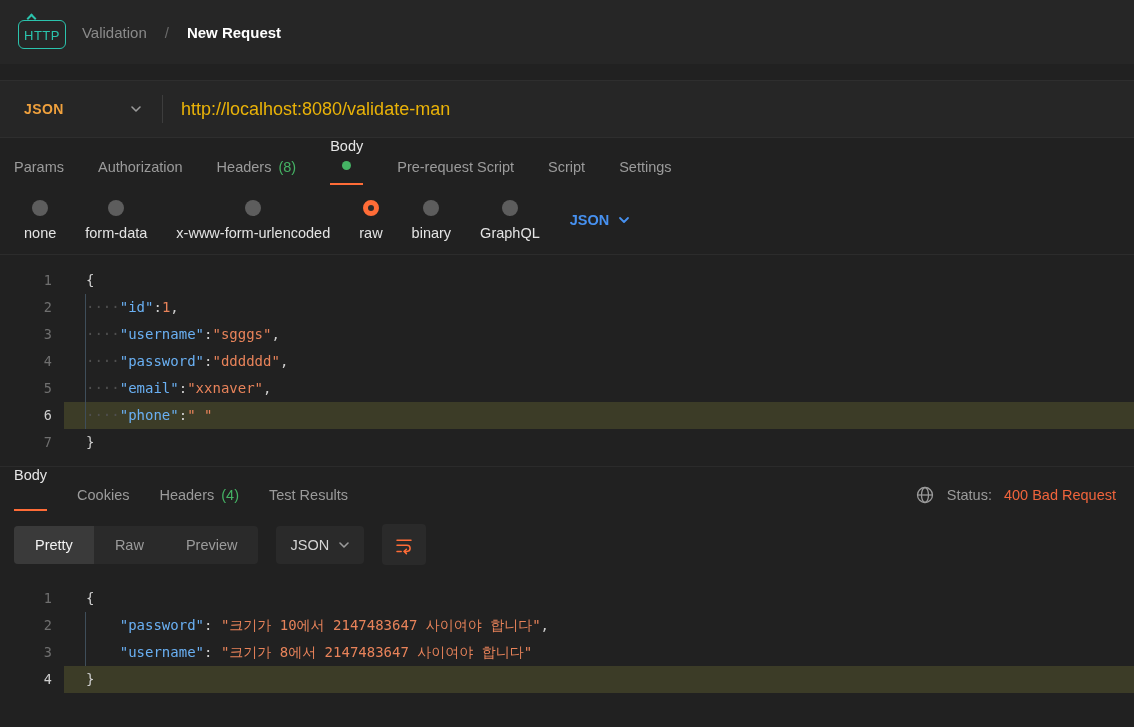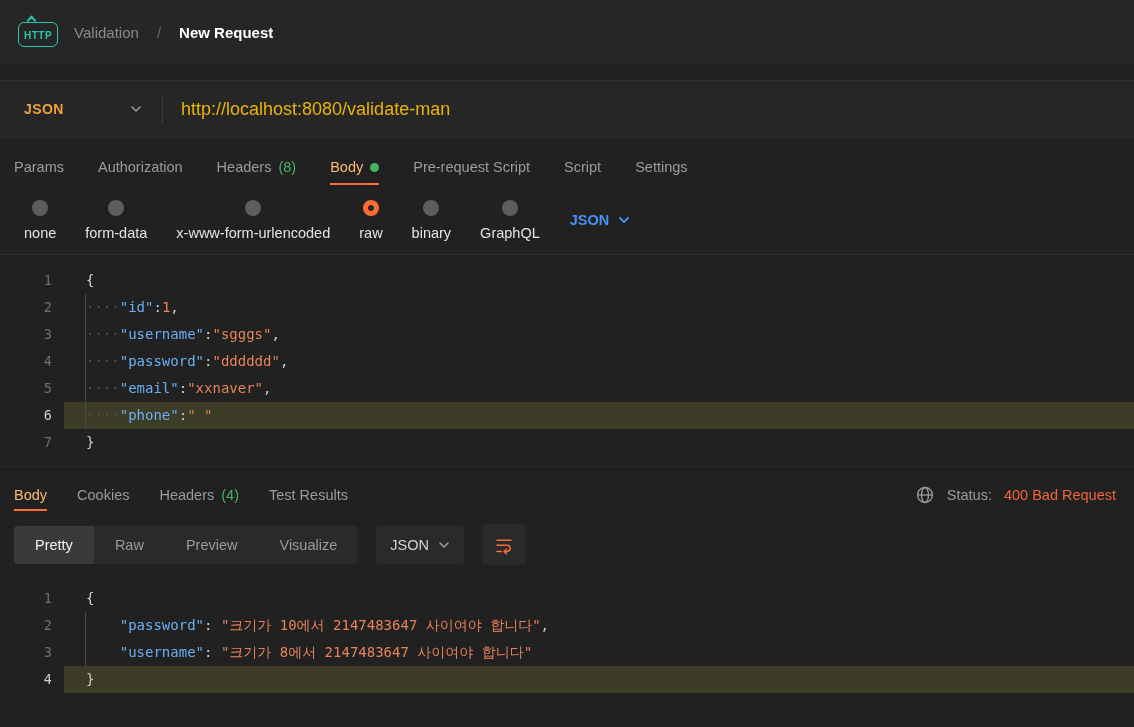--- a/index.html
+++ b/index.html
@@ -14,43 +14,43 @@
     --line-highlight:#3c3c27;
   }
   *{box-sizing:border-box;margin:0;padding:0;}
   html,body{width:1134px;height:727px;}
   body{
     background:#212121;color:#d6d6d6;overflow:hidden;
     font-family:"Liberation Sans",sans-serif;font-size:14px;
   }
   
   .app-header{height:64px;display:flex;align-items:center;gap:16px;padding:0 18px;background:#262626;}
-  .http-badge{position:relative;border:1.5px solid #2bc4ad;color:#2bc4ad;font-weight:bold;
-    font-size:10px;padding:7px 5px 5px;border-radius:6px;letter-spacing:.5px;margin-top:4px;}
+  .http-badge{position:relative;border:1.5px solid #2bc4ad;color:#2bc4ad;font-weight:normal;
+    font-size:13px;padding:7px 5px 5px;border-radius:6px;letter-spacing:.5px;margin-top:4px;}
   .badge-arrow{position:absolute;top:-6px;left:9px;width:7px;height:7px;
     border-top:2px solid #2bc4ad;border-right:2px solid #2bc4ad;transform:rotate(-45deg);}
   .breadcrumb{display:flex;align-items:center;gap:18px;font-size:15px;}
   .crumb-collection{color:#8a8a8a;cursor:pointer;}
   .crumb-sep{color:#6a6a6a;}
   .crumb-current{color:#ffffff;font-weight:bold;cursor:pointer;}
   
   .request-bar{margin-top:16px;height:58px;background:#262626;display:flex;align-items:center;
     border-top:1px solid #2e2e2e;border-bottom:1px solid #2e2e2e;}
   .method-select{display:flex;align-items:center;justify-content:space-between;width:162px;
     padding:0 20px 0 24px;background:none;border:none;cursor:pointer;height:100%;color:#9a9a9a;}
   .method-label{color:var(--method-post);font-weight:bold;font-size:14px;letter-spacing:.4px;
     font-family:"Liberation Sans",sans-serif;}
   .divider-v{width:1px;height:28px;background:#3d3d3d;}
   .url-input{flex:1;background:transparent;border:none;outline:none;color:#eab308;
     font-size:18px;padding:0 18px;height:100%;font-family:"Liberation Sans",sans-serif;}
   
   .req-tabs{display:flex;align-items:flex-start;gap:34px;padding:0 14px;height:58px;}
   .tab{position:relative;display:flex;align-items:center;gap:7px;color:#9b9b9b;
     font-size:14.5px;cursor:pointer;height:100%;}
-  .tab.active{color:#fdba74;}
+  .tab.active{color:#e5e5e5;flex-direction:column;}
   .tab.active::after{content:"";position:absolute;left:0;right:0;bottom:11px;height:2px;background:var(--accent-orange);}
   .tab-count{color:var(--green);}
   .tab-dot{width:9px;height:9px;border-radius:50%;background:var(--green);}
   
   .body-type-row{display:flex;align-items:center;padding:8px 24px 18px;height:58px;}
   .radios{display:flex;align-items:center;gap:29px;}
   .radio-item{display:flex;align-items:center;gap:9px;cursor:pointer;color:#e3e3e3;font-size:14.5px;flex-direction:column;}
   .radio{width:16px;height:16px;border-radius:50%;background:#5d5d5d;flex:none;}
   .radio.on{background:#2a2a2a;border:5px solid var(--accent-orange);}
   .lang-select{display:flex;align-items:center;gap:9px;background:transparent;border:none;cursor:pointer;margin-left:30px;color:#9a9a9a;}
@@ -233,21 +233,20 @@
     <span class="status-label">Status:</span>
     <span class="status-value">400 Bad Request</span>
   </div>
 </section>
 
 <div class="response-controls">
   <div class="segmented" id="view-tabs">
       <button class="seg active">Pretty</button>
       <button class="seg">Raw</button>
       <button class="seg">Preview</button>
-      <button class="seg">Visualize</button>
     </div>
   <button class="lang-select boxed">
     <span class="lang-label">JSON</span>
     <svg class="chev" width="12" height="8" viewBox="0 0 12 8" fill="none" stroke="currentColor" stroke-width="1.6" stroke-linecap="round" stroke-linejoin="round">
         <path d="M2 2l4 4 4-4"></path>
       </svg>
   </button>
   <button class="icon-btn">
     <svg width="20" height="20" viewBox="0 0 20 20" fill="none" stroke="currentColor" stroke-width="1.5" stroke-linecap="round" stroke-linejoin="round">
       <path d="M3 5.2h14"></path>

